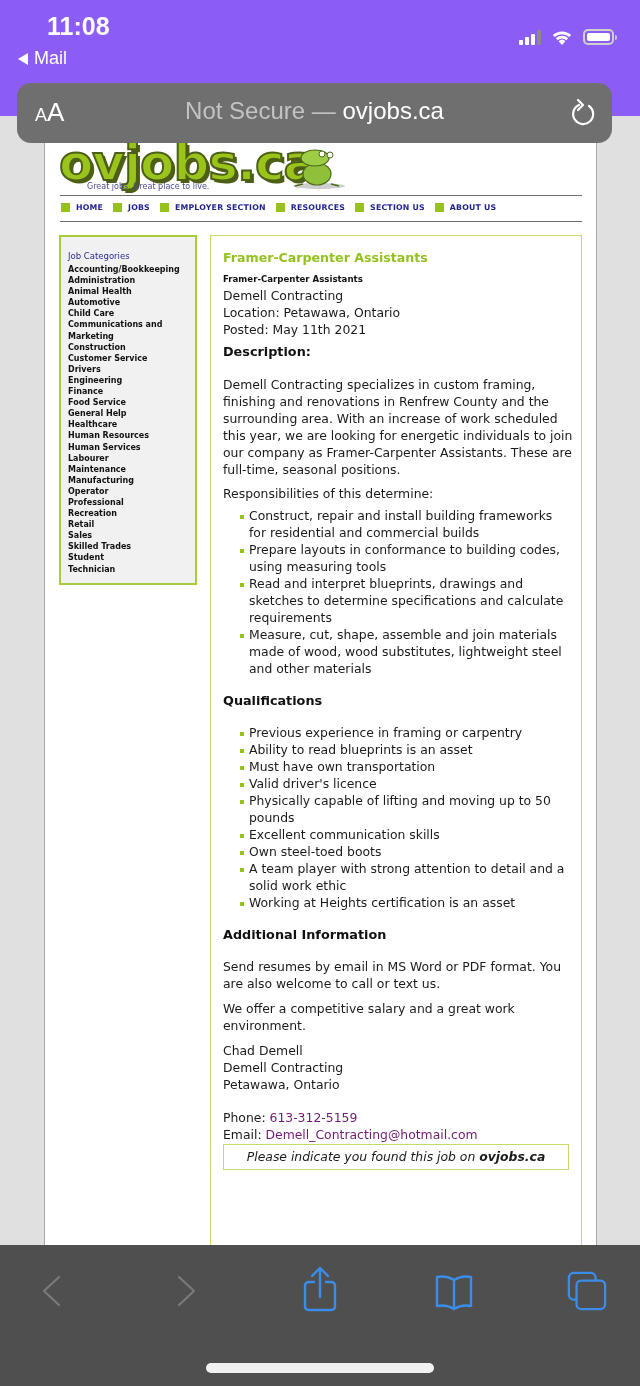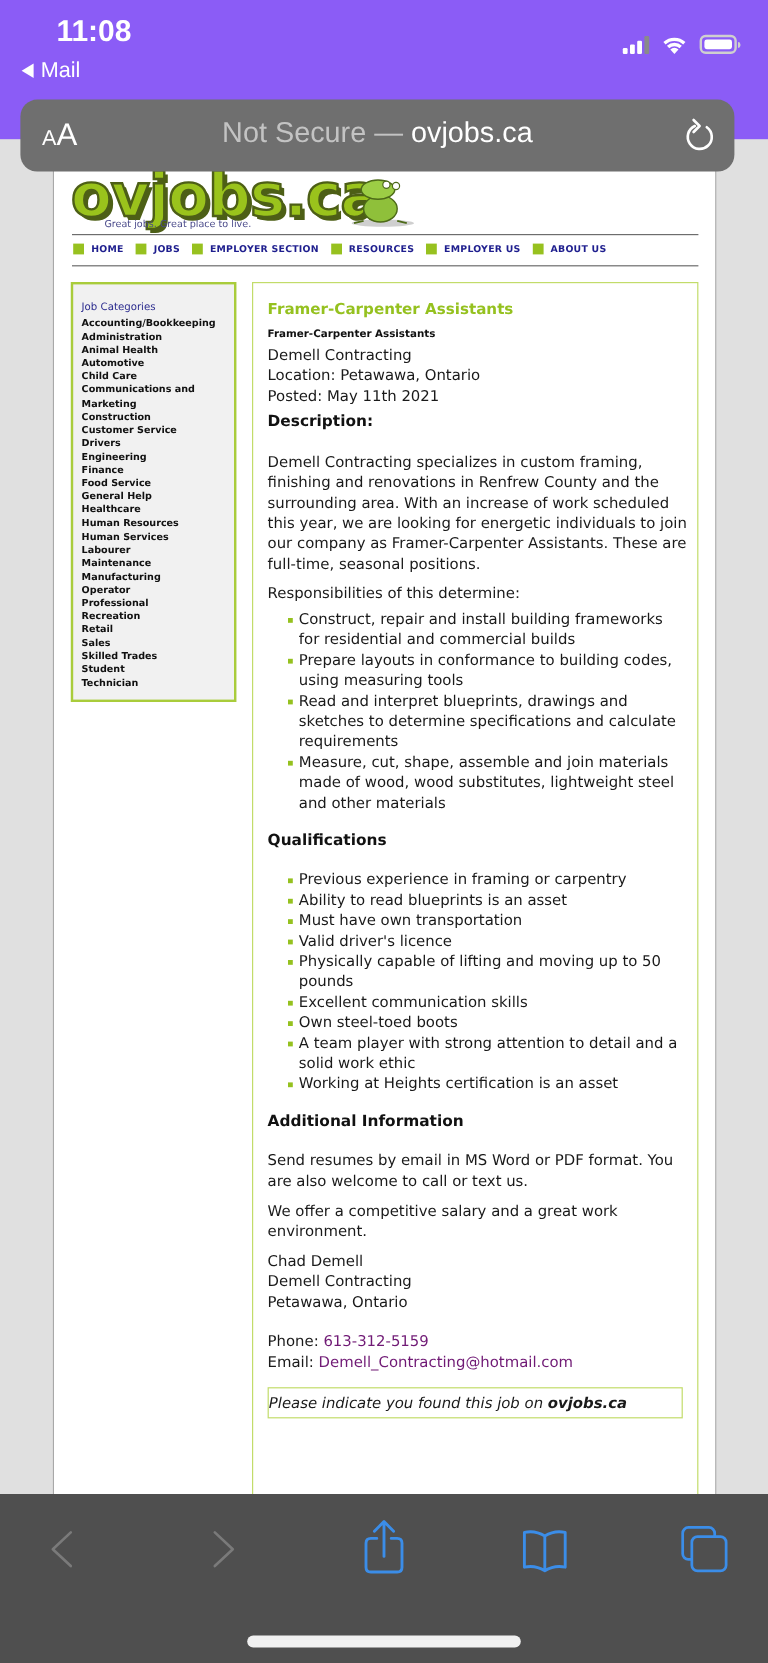--- a/index.html
+++ b/index.html
@@ -47,21 +47,21 @@
   .content { position: absolute; left: 165px; top: 95px; width: 372px; height: 1040px; border: 1.5px solid #c2dc6a; padding: 14px 0 0 12px; color: #1a1a1a; }
   .job-title { font-size: 12.6px; font-weight: bold; color: #95c11f; margin-bottom: 9px; }
   .job-sub { font-size: 8.6px; font-weight: bold; color: #111; margin-bottom: 3px; }
   .meta-line { font-size: 12.4px; line-height: 17px; }
   .section-h { font-size: 12.8px; font-weight: bold; color: #111; }
   .para { font-size: 12.4px; line-height: 17px; }
   ul.bullets { list-style: none; margin-left: 15px; }
   ul.bullets li { position: relative; font-size: 12.4px; line-height: 17px; padding-left: 11px; }
   ul.bullets li::before { content: ""; position: absolute; left: 2px; top: 8px; width: 4px; height: 4px; background: #95c11f; }
   .link { color: #701a75; }
-  .notice { margin-top: 13px; width: 346px; height: 26px; border: 1.5px solid #c2dc6a; font-size: 12.4px; font-style: italic; padding-top: 4px; }
+  .notice { margin-top: 1px; width: 346px; height: 26px; border: 1.5px solid #c2dc6a; text-align: center; font-size: 12.4px; font-style: italic; padding-top: 4px; }
   .notice b { font-style: italic; }
 
   
   .bottom-bar { position: absolute; left: 0; top: 1245px; width: 640px; height: 141px; background: #4f4f4f; z-index: 10; }
   .tb-btn { position: absolute; top: 26px; width: 40px; height: 40px; }
   .home-indicator { position: absolute; left: 206px; top: 118px; width: 228px; height: 10px; border-radius: 5px; background: #f1f1f1; }
 </style>
 </head>
 <body>
 
@@ -127,21 +127,21 @@
     <div class="nav-item">
         <span class="sq"></span>
         <span>EMPLOYER SECTION</span>
       </div>
     <div class="nav-item">
         <span class="sq"></span>
         <span>RESOURCES</span>
       </div>
     <div class="nav-item">
         <span class="sq"></span>
-        <span>EMPLOYER US</span>
+        <span>SECTION US</span>
       </div>
     <div class="nav-item">
         <span class="sq"></span>
         <span>ABOUT US</span>
       </div>
   </div>
   <div class="rule" style="top:81px"></div>
 
   <div class="sidebar">
     <div class="sidebar-title">Job Categories</div>

